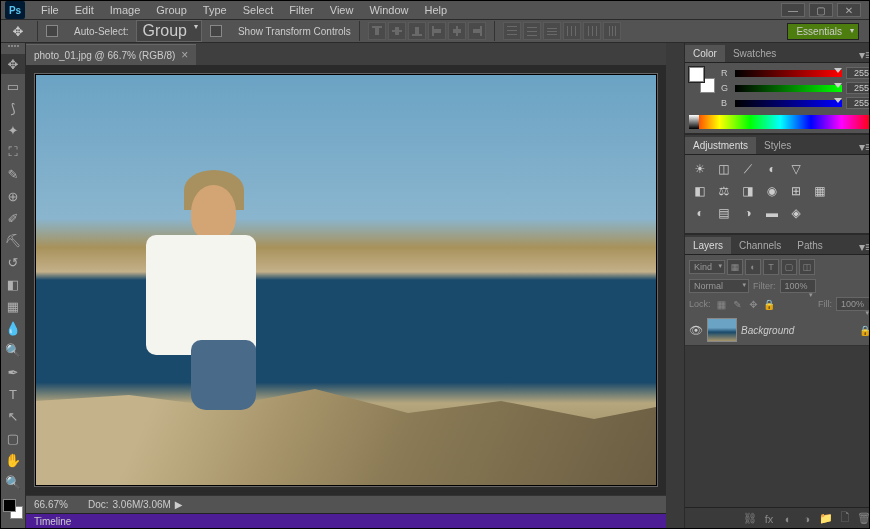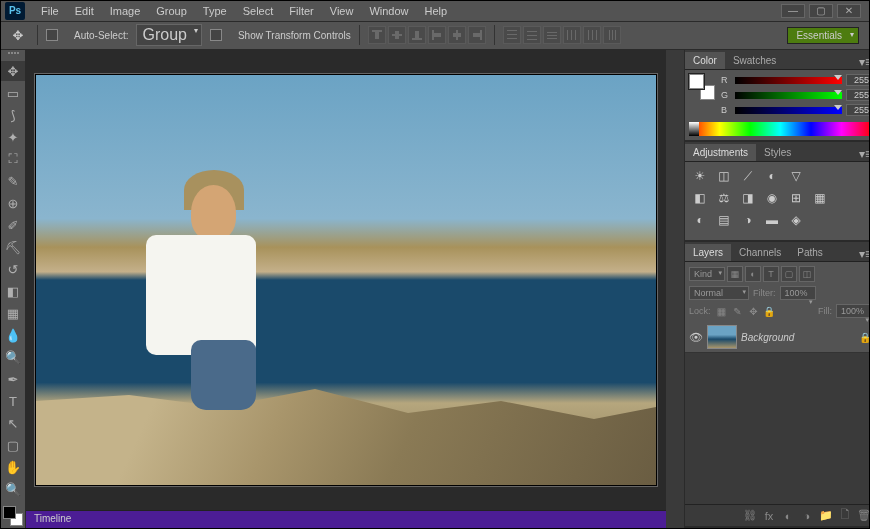--- a/index.html
+++ b/index.html
@@ -267,29 +267,43 @@
       <div class="tool-btn">▢</div>
       <div class="tool-btn">✋</div>
       <div class="tool-btn">🔍</div>
       <div class="swatches">
         <div class="swatch-bg"></div>
         <div class="swatch-fg"></div>
       </div>
     </div>
 
     <div class="canvas-col">
+      <div class="doc-tabs">
+        <div class="doc-tab">
+          <span>photo_01.jpg @ 66.7% (RGB/8)</span>
+          <span class="tab-close">×</span>
+        </div>
+      </div>
       <div class="canvas-wrap">
         <div class="canvas">
           <div class="rocks"></div>
           <div class="person">
             <div class="person-hair"></div>
             <div class="person-head"></div>
             <div class="person-body"></div>
             <div class="person-legs"></div>
           </div>
+        </div>
+      </div>
+      <div class="status-bar">
+        <span>66.67%</span>
+        <div class="status-doc">
+          <span>Doc:</span>
+          <span>3.06M/3.06M</span>
+          <span>▶</span>
         </div>
       </div>
       <div class="timeline-bar">Timeline</div>
     </div>
 
     <div class="right-outer">
       <div class="dock-strip"></div>
       <div class="right-panels">
 
         <div class="panel">

